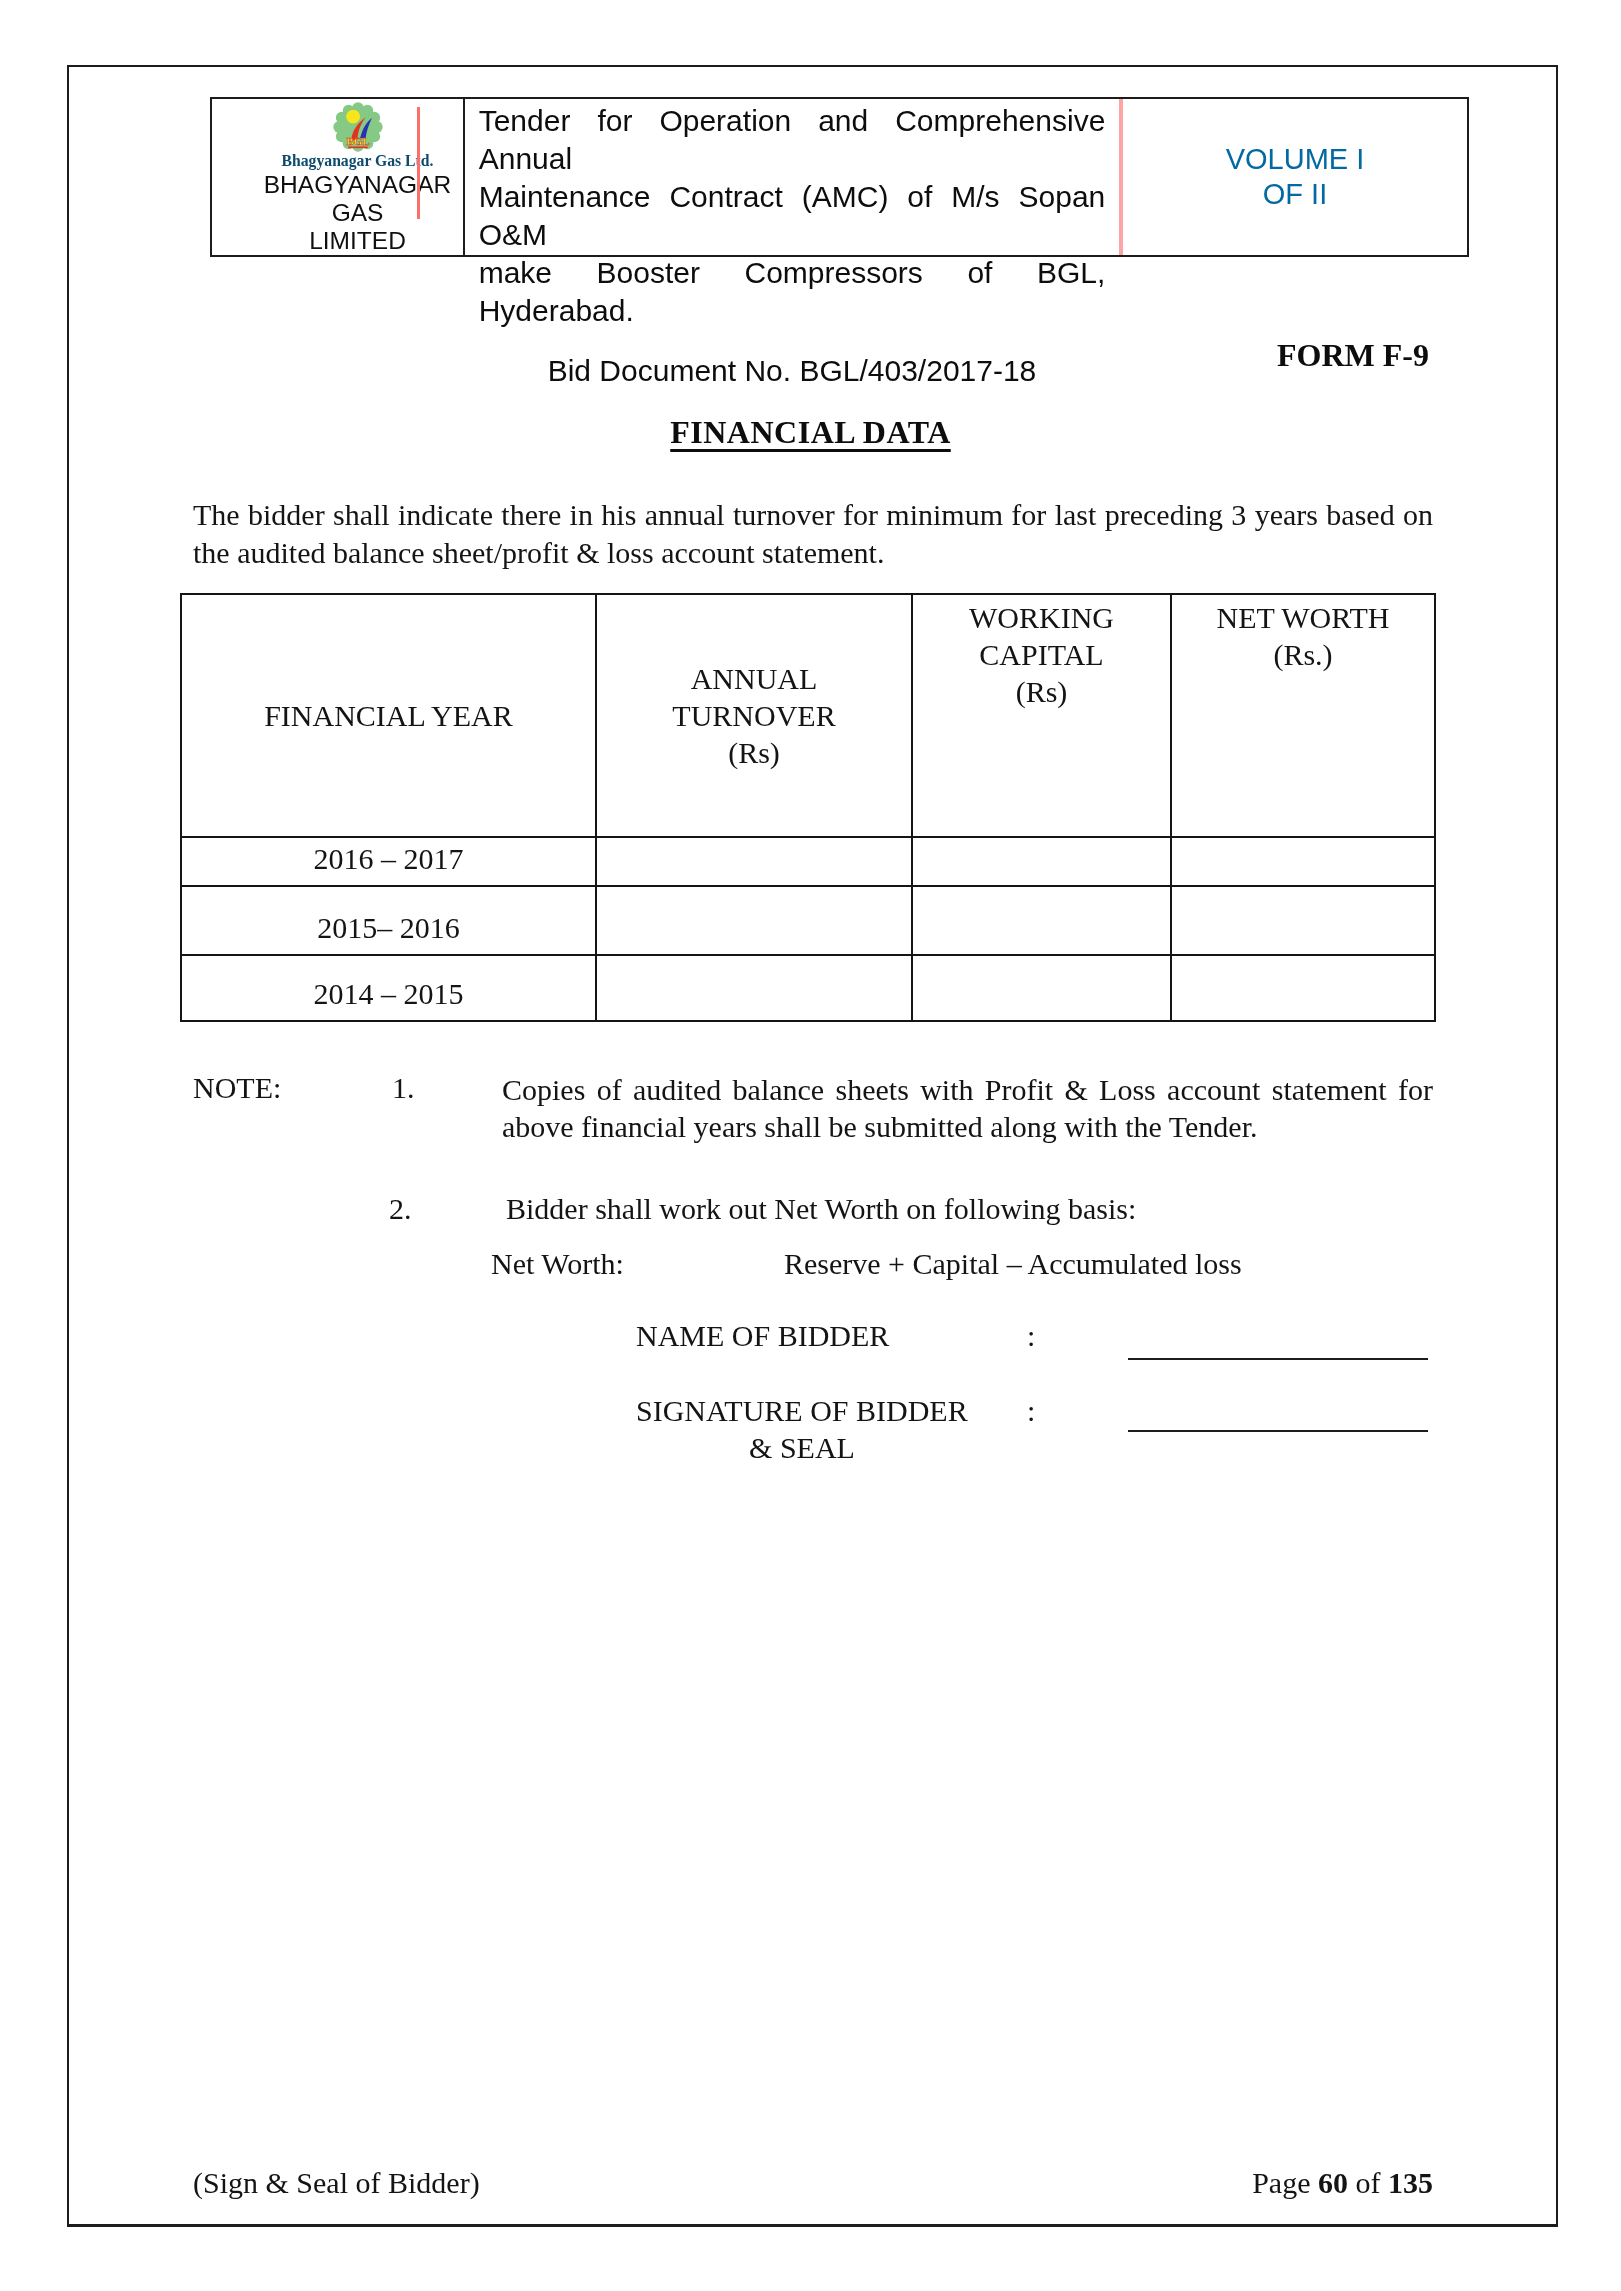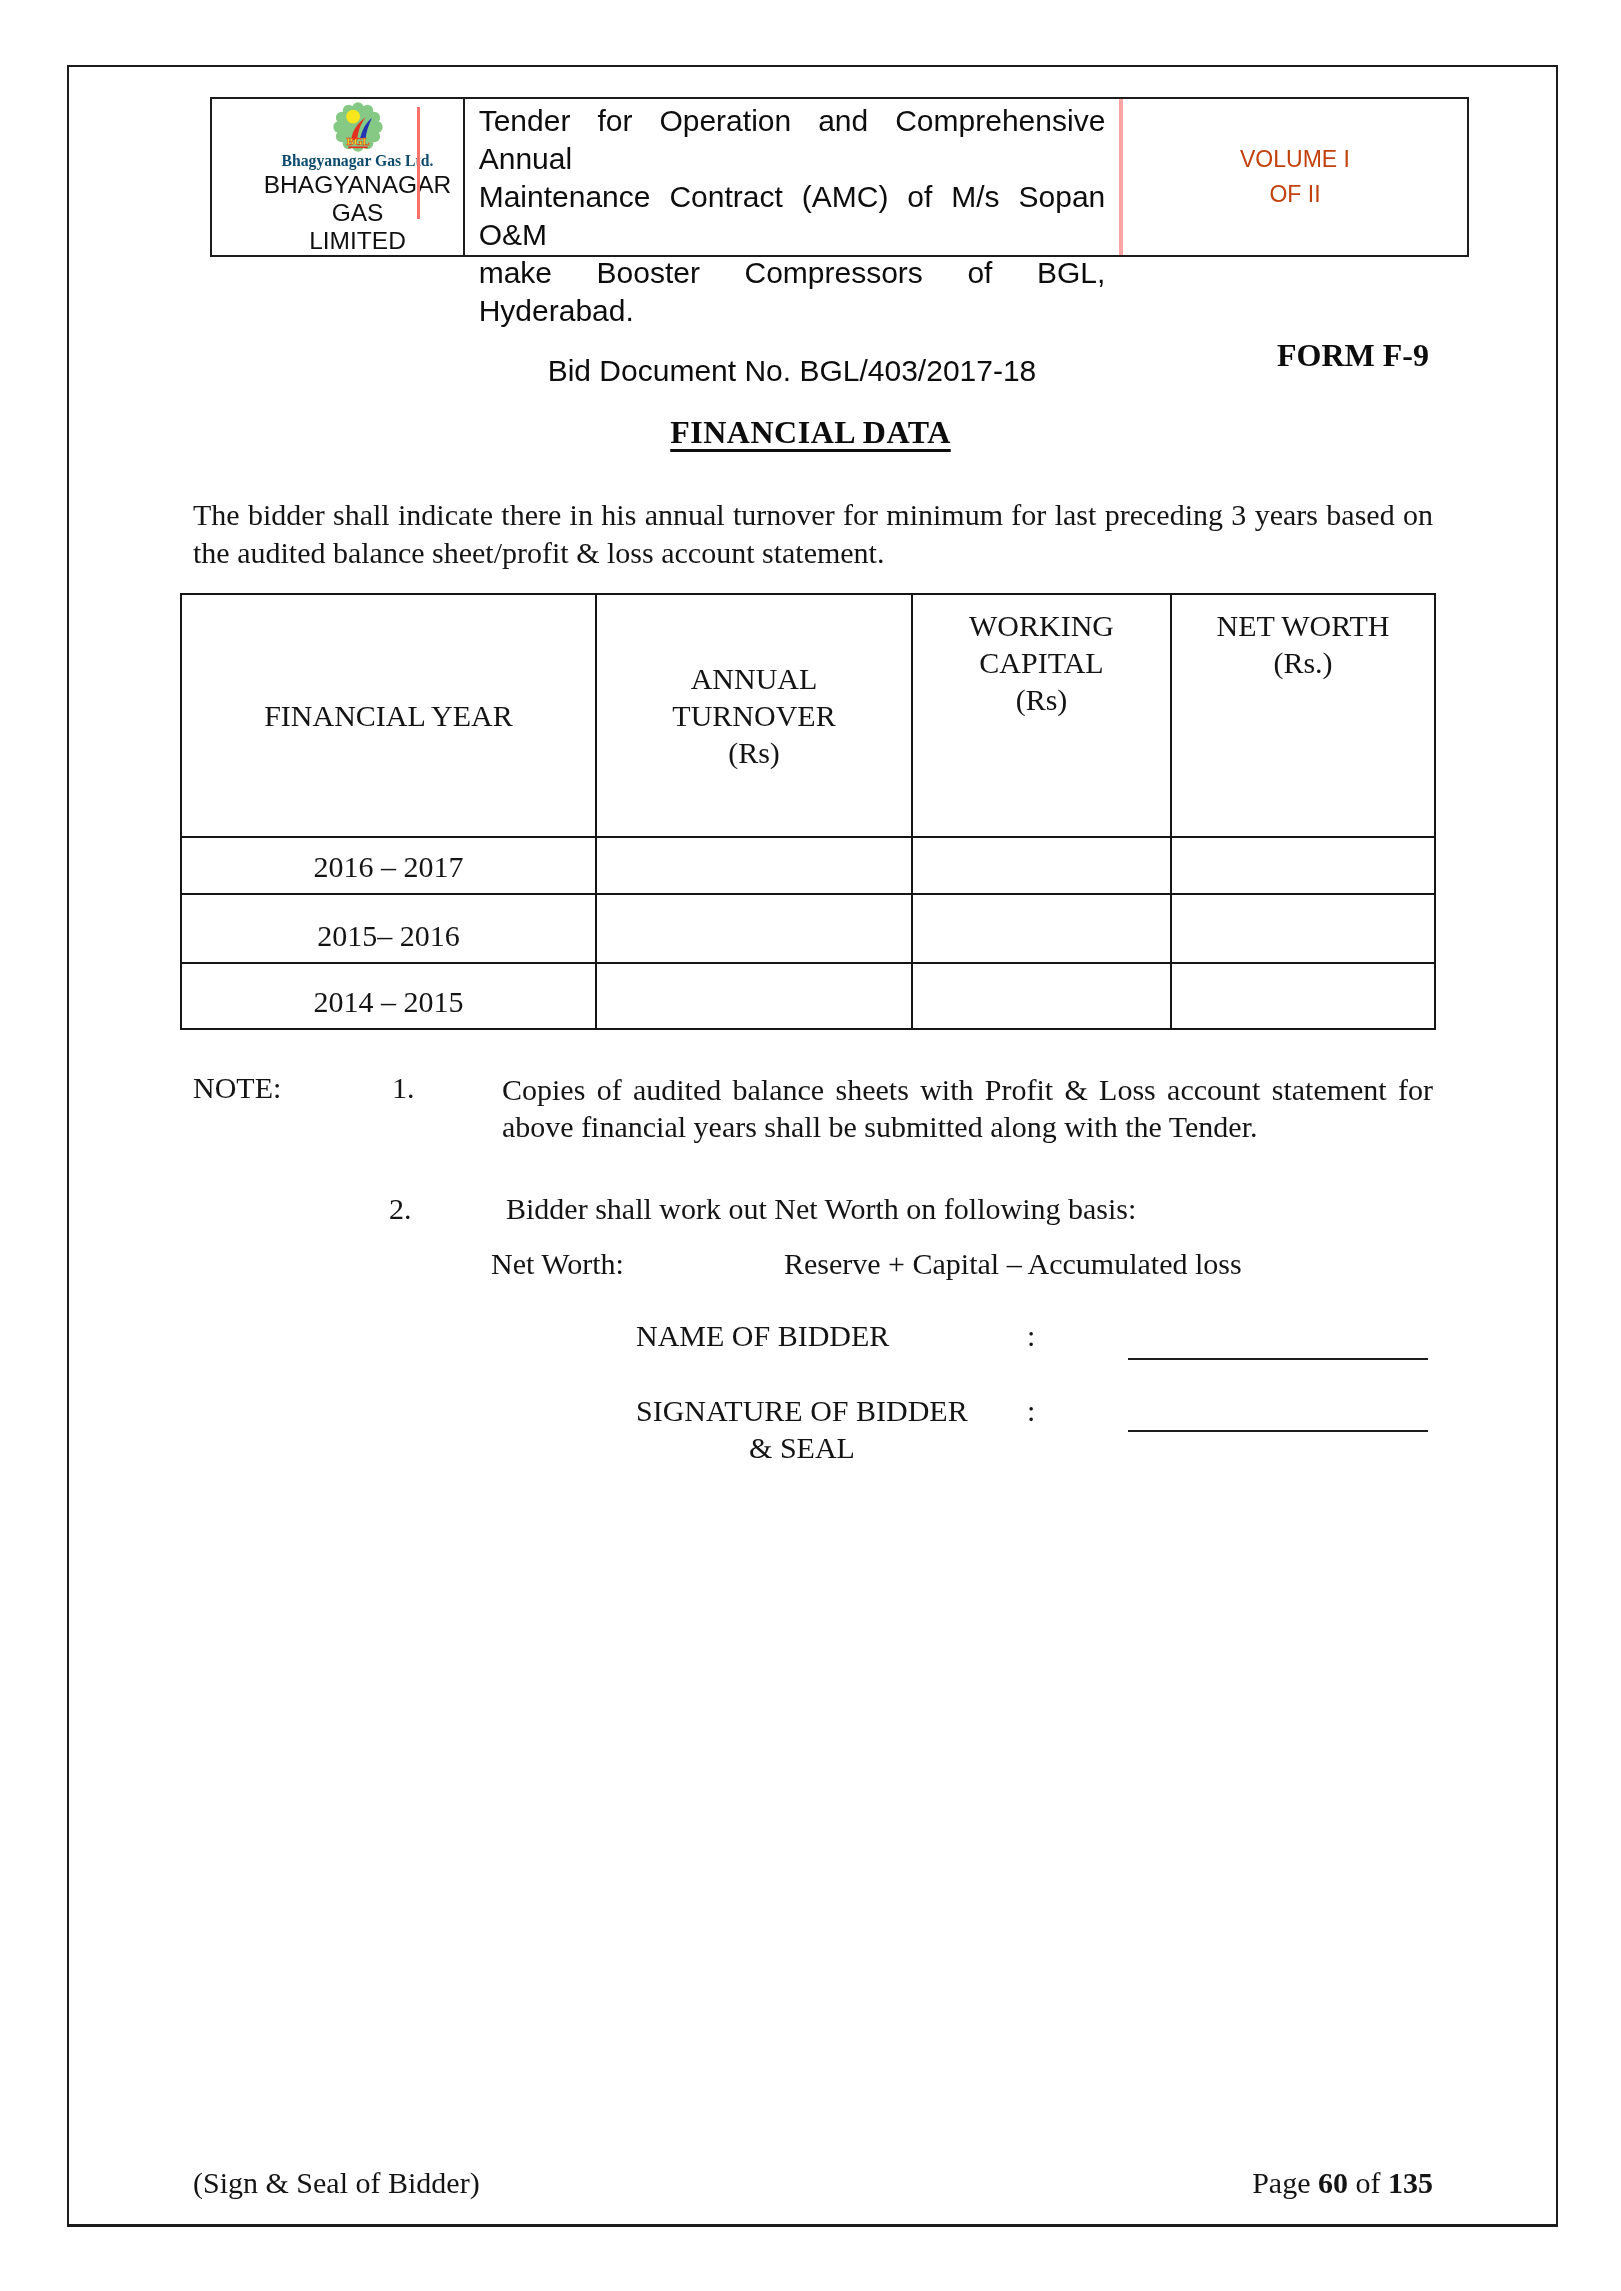--- a/index.html
+++ b/index.html
@@ -44,21 +44,21 @@
     width:658px;box-sizing:border-box;border-right:4px solid #fca5a5;
     padding:2.9px 13.7px 0 13.7px;
   }
   .hdr-title .tl{
     font-size:30px;line-height:38px;color:#0d0d0d;
     text-align:justify;text-align-last:justify;white-space:normal;
   }
   .hdr-title .tl.center{text-align:center;text-align-last:center;margin-top:22px;}
   .hdr-vol{
     flex:1;display:flex;flex-direction:column;align-items:center;justify-content:center;
-    font-size:23px;line-height:35px;color:#c2410c;
+    font-size:29px;line-height:35px;color:#0369a1;
   }
   
   .form-label{
     position:absolute;top:337px;right:192px;
     font-size:32px;font-weight:bold;color:#0d0d0d;
   }
   .section-title{
     position:absolute;top:414px;left:0;width:100%;text-align:center;
     font-size:32px;font-weight:bold;color:#0d0d0d;
     text-decoration:underline;text-decoration-thickness:2.9px;text-underline-offset:5.9px;
@@ -69,21 +69,21 @@
     font-size:30px;line-height:38px;text-align:justify;color:#141414;
   }
   
   table.fin{
     position:absolute;left:180px;top:593px;
     border-collapse:collapse;table-layout:fixed;
   }
   table.fin th,table.fin td{
     border:2px solid #151515;box-sizing:border-box;
     font-size:30px;font-weight:normal;color:#141414;
-    text-align:center;padding:12px;
+    text-align:center;padding:4px;
   }
   table.fin .hrow th{height:243px;line-height:37px;}
   th.va-mid{vertical-align:middle;}
   th.va-top{vertical-align:top;padding-top:7.8px;}
   th.va-top2{vertical-align:top;padding-top:41px;}
   table.fin tr.yr td{border-top-width:2.9px;vertical-align:bottom;padding-bottom:8.8px;}
   table.fin tr.yr:last-child td{border-bottom-width:2.9px;border-radius:22px;}
   
   .abs{position:absolute;font-size:30px;color:#141414;}
   .note-text1{

